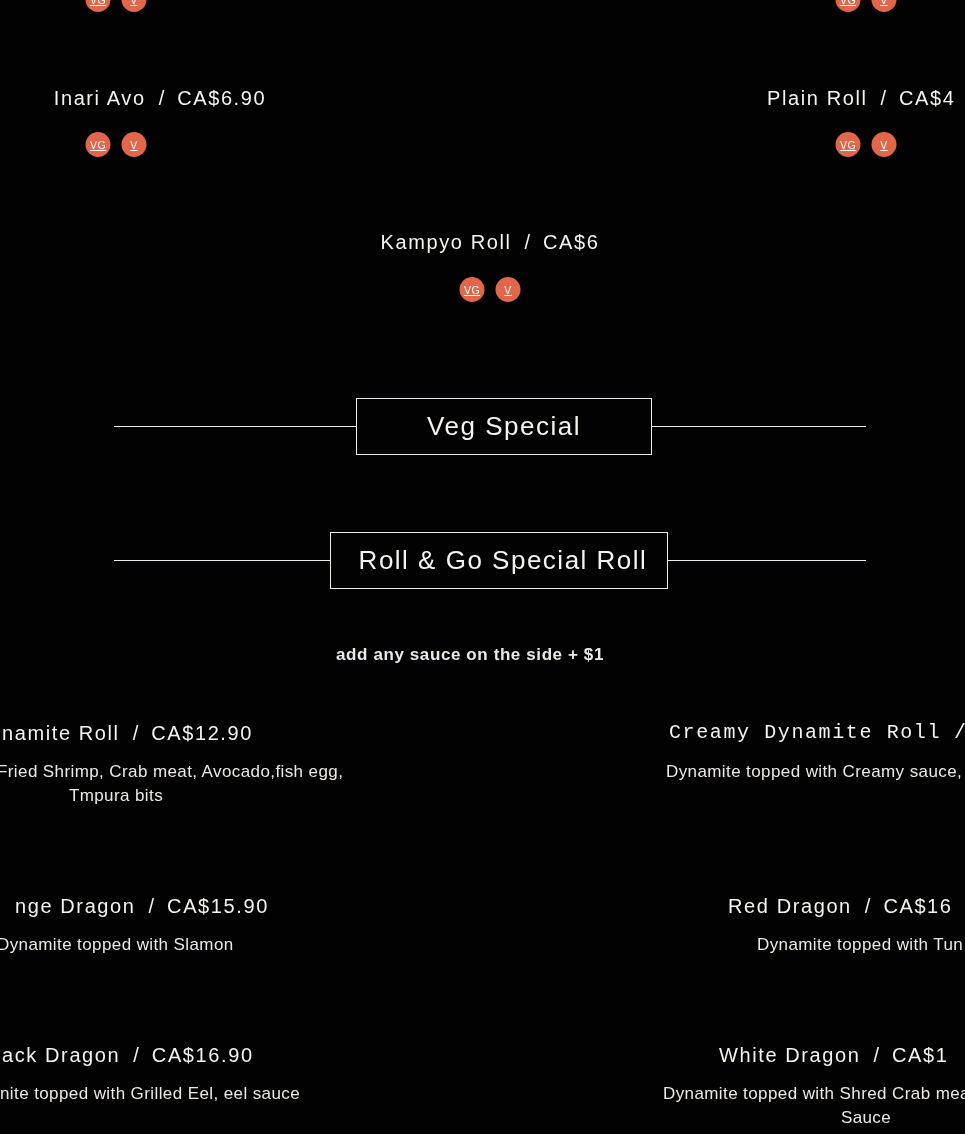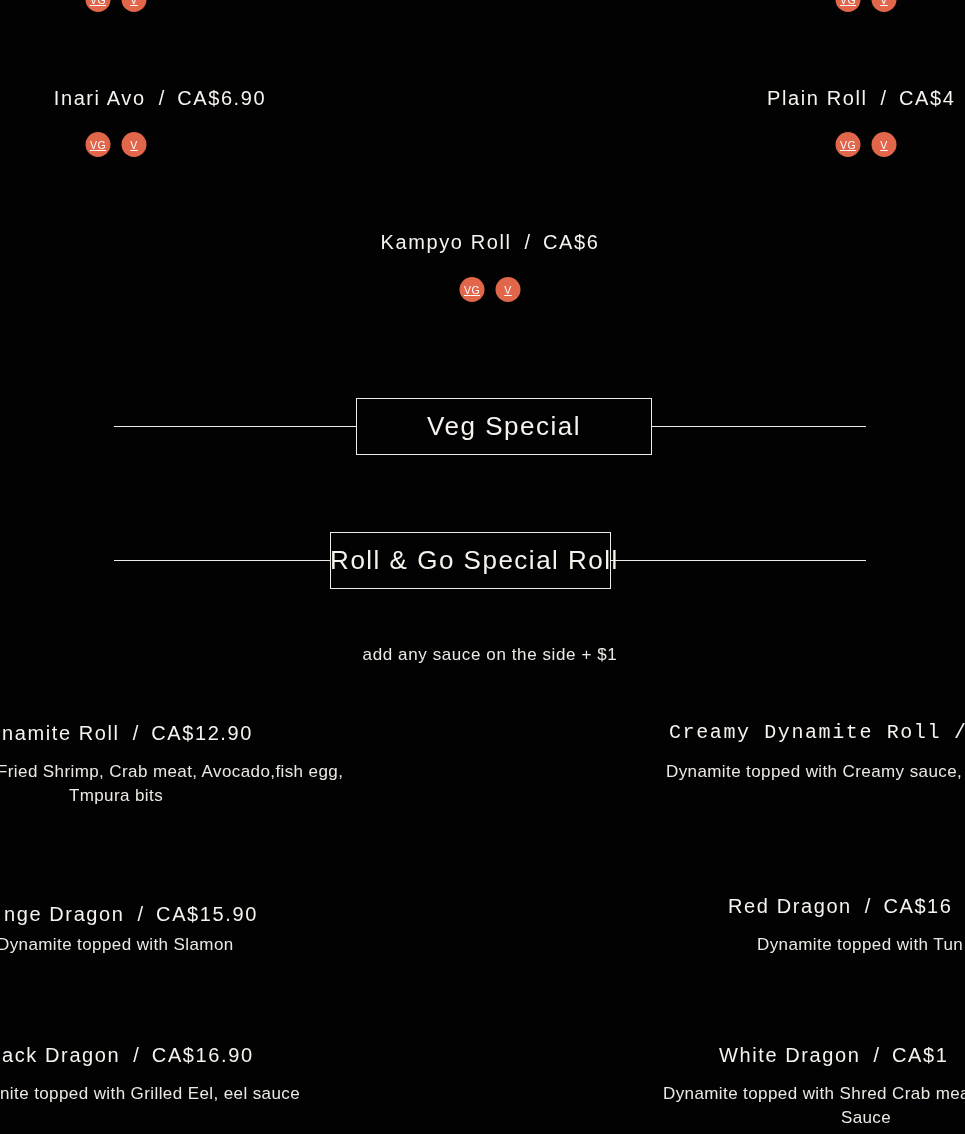--- a/index.html
+++ b/index.html
@@ -55,30 +55,30 @@
   #b-inari{left:116px; top:132px;}
   #t-plain{left:767px; top:85px;}
   #b-plain{left:866px; top:132px;}
 
   #t-kampyo{left:490px; top:229px;}
   #b-kampyo{left:490px; top:277px;}
 
   #line-veg{top:426px;}
   #box-veg{left:356px; top:398px; width:296px; height:57px;}
   #line-rollgo{top:560px;}
-  #box-rollgo{left:330px; top:532px; width:281px; height:57px;padding-left:8px;}
-  #note{left:490px; top:643px;}
+  #box-rollgo{left:330px; top:532px; width:338px; height:57px;padding-left:8px;}
+  #note{left:470px; top:643px;font-weight:bold;}
 
   #t-dynamite{left:2px; top:720px;}
   #d-dynamite-1{left:-3px; top:760px;}
   #d-dynamite-2{left:116px; top:784px;}
   #t-creamy{left:669px; top:720px;font-family:Liberation Mono, monospace;}
   #d-creamy-1{left:666px; top:760px;}
 
-  #t-orange{left:4px; top:893px;margin-top:8px;}
+  #t-orange{left:15px; top:893px;}
   #d-orange-1{left:-3px; top:933px;}
   #t-red{left:728px; top:893px;}
   #d-red-1{left:757px; top:933px;}
 
   #t-black{left:2px; top:1042px;}
   #d-black-1{left:0px; top:1082px;}
   #t-white{left:719px; top:1042px;}
   #d-white-1{left:663px; top:1082px;}
   #d-white-2{left:866px; top:1106px;}
 </style>

